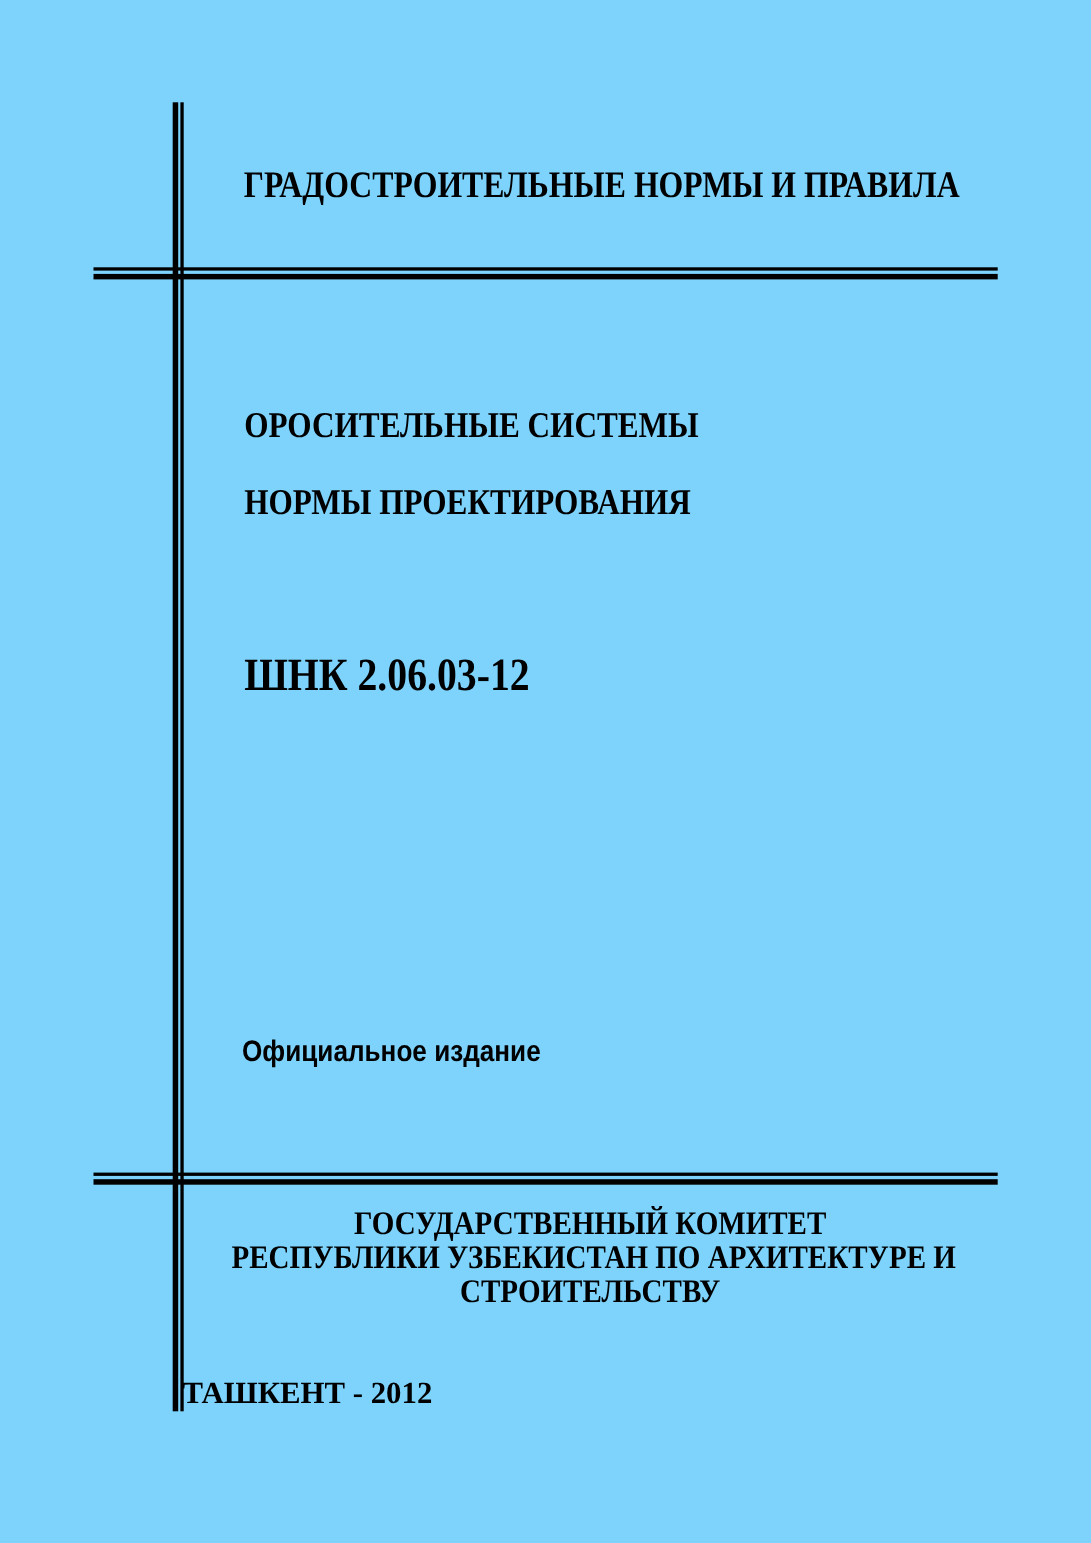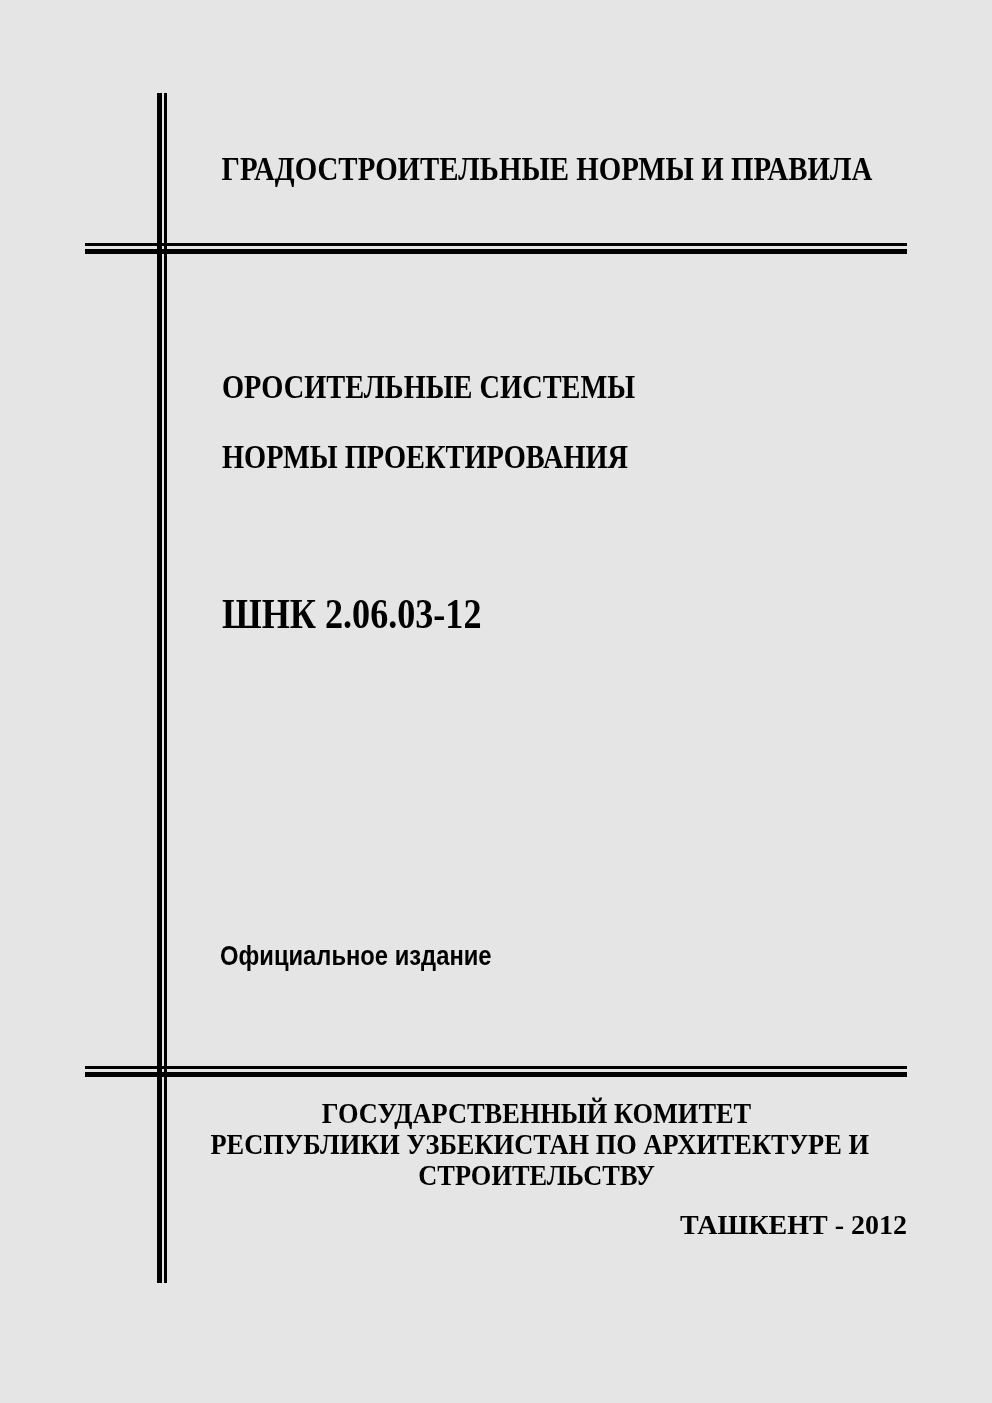--- a/index.html
+++ b/index.html
@@ -12,21 +12,21 @@
     position: relative;
     overflow: hidden;
     background: #ffffff;
     color: #000000;
     font-family: "Liberation Serif", serif;
   }
   .page {
     position: absolute;
     left: 0; top: 0;
     width: 992px; height: 1403px;
-    background: #e5e5e5;
+    background: #7dd3fc;
   }
 
   
   .vrule {
     position: absolute;
     left: 157px;
     top: 93px;
     height: 1190px;
     width: 2px;                   
     border-left: 5px solid #000;  
@@ -101,24 +101,24 @@
     text-align: center;
     transform: scaleX(0.88);
     transform-origin: center;
     color: #000;
   }
   .publisher div { white-space: nowrap; }
 
   .imprint {
     left: 166px;
     width: 741px;
-    top: 1208px;
+    top: 1250px;
     font-size: 28px;
     line-height: 34px;
-    text-align: right;
+    text-align: left;
   }
 </style>
 </head>
 <body>
 
 <div class="page">
 
   <div class="vrule"></div>
   <div class="hrule top"></div>
   <div class="hrule bottom"></div>

